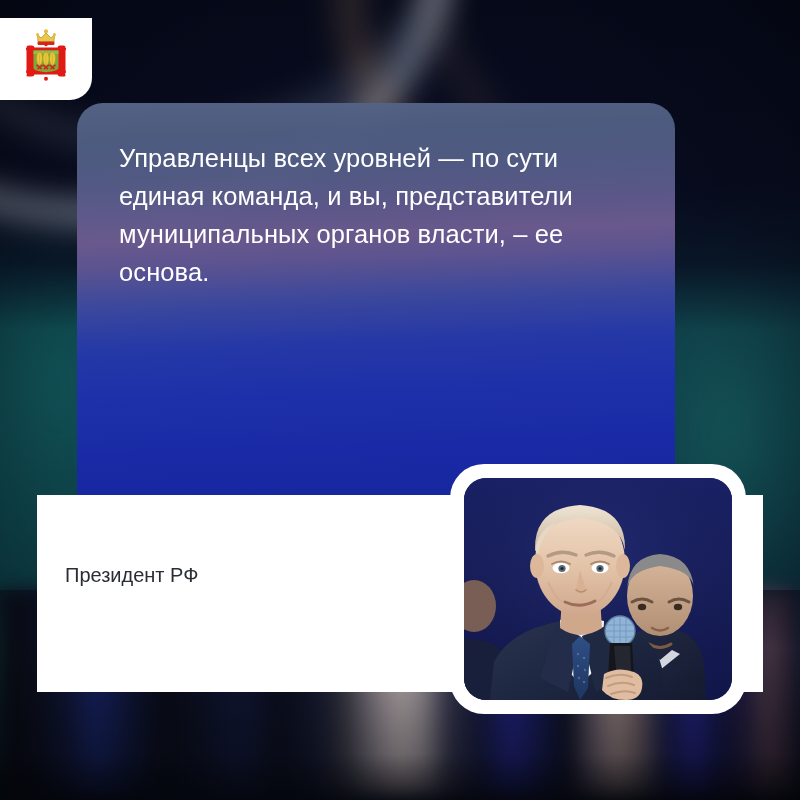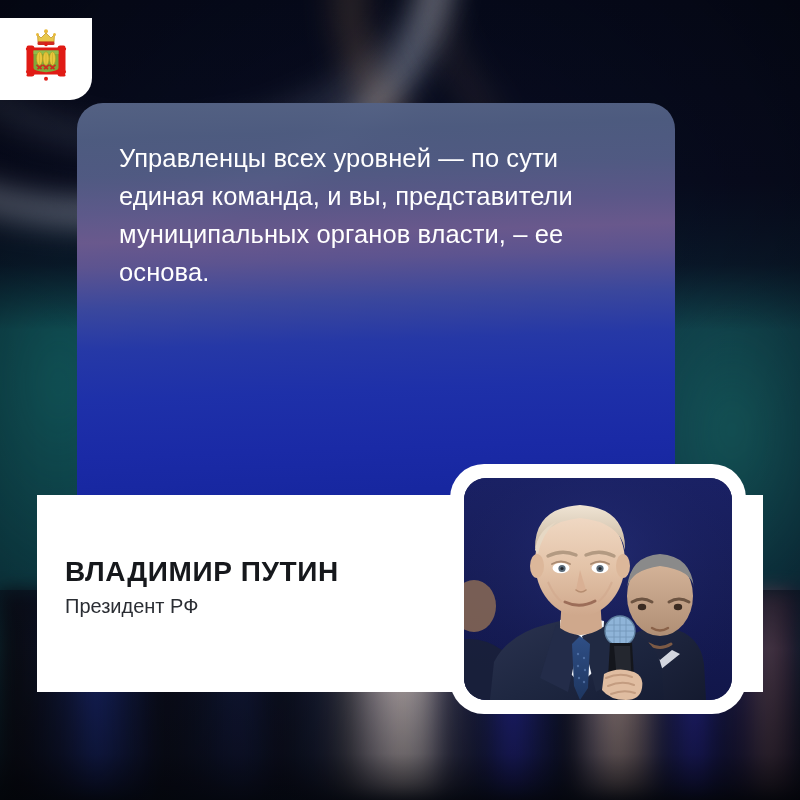--- a/index.html
+++ b/index.html
@@ -288,21 +288,20 @@
       </svg>
     </div>
   </div>
 
   <div class="quote-card">
     <p class="quote-text">Управленцы всех уровней — по сути единая команда, и вы, представители муниципальных органов власти, – ее основа.</p>
   </div>
 
   <div class="attrib-card">
     <div class="attrib-inner">
-      <div class="speaker-name">ВЛАДИМИР ПУТИН</div>
       <div class="speaker-role">Президент РФ</div>
     </div>
   </div>
 
   <div class="portrait-frame">
     <div class="portrait">
       <svg viewBox="0 0 268 222" preserveAspectRatio="xMidYMid slice" xmlns="http://www.w3.org/2000/svg" aria-hidden="true">
         <defs>
           <linearGradient id="stage" x1="0" y1="0" x2="0" y2="1">
             <stop offset="0%" stop-color="#1a2166"></stop>

